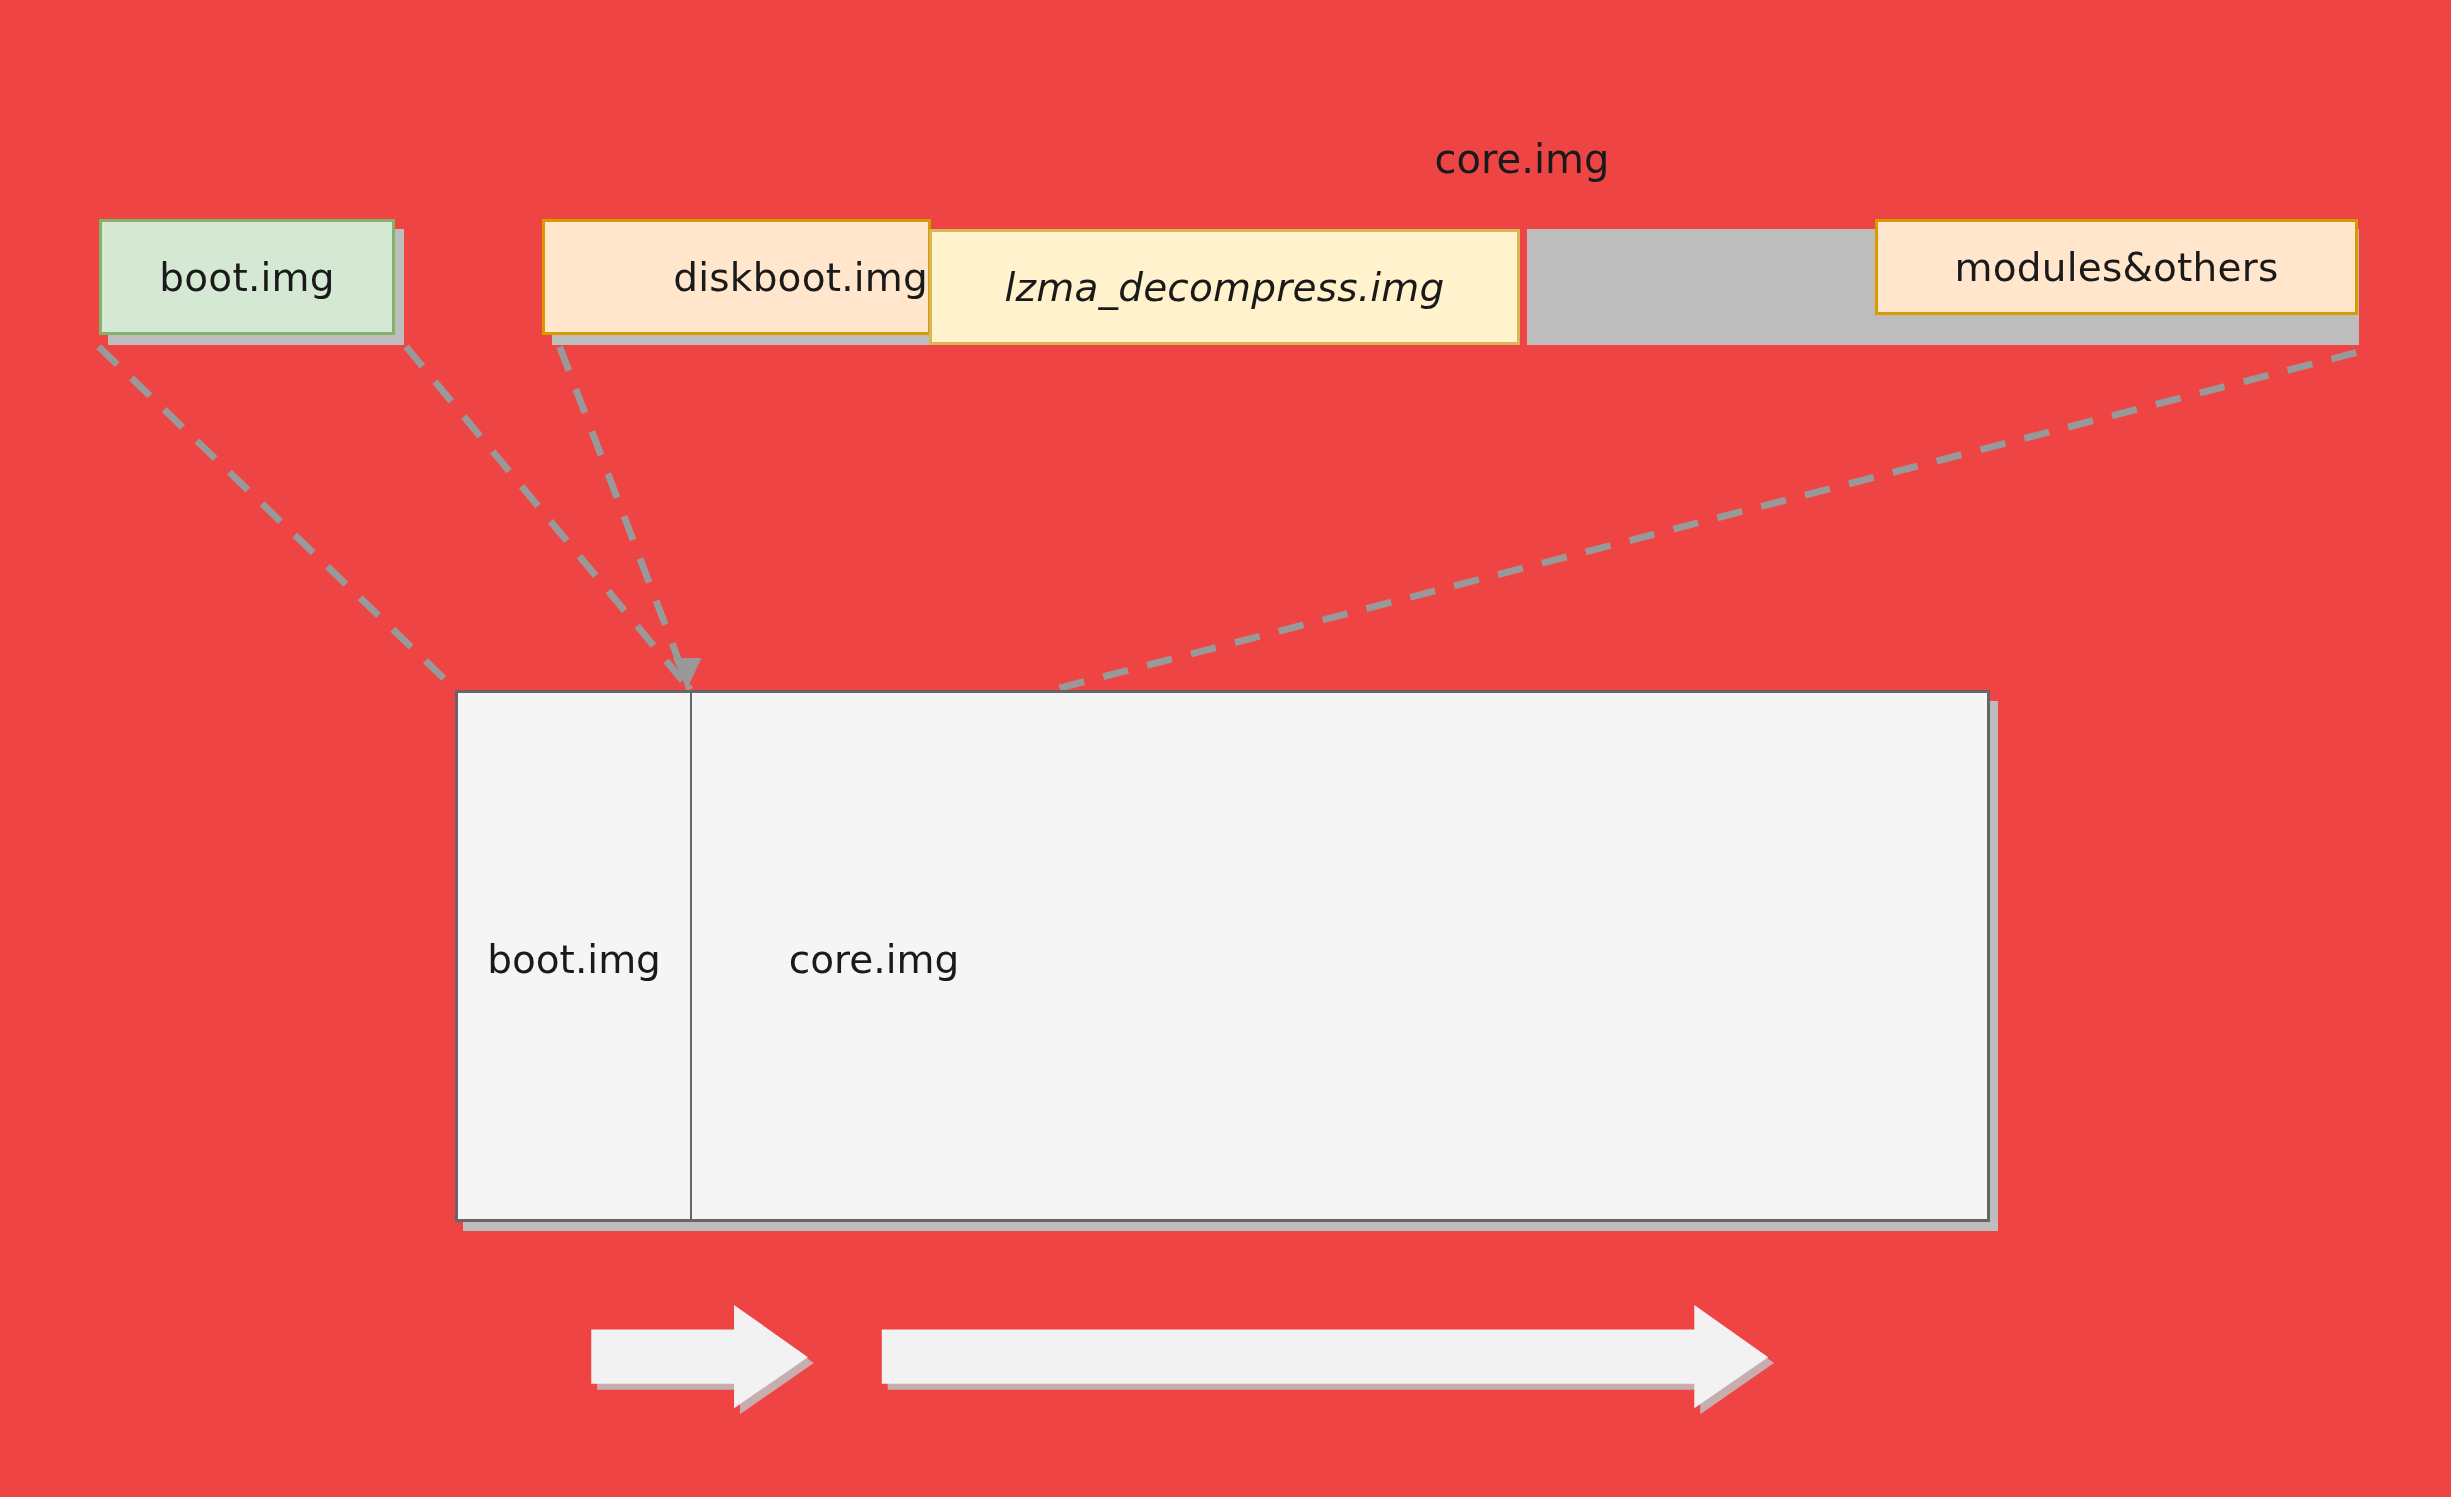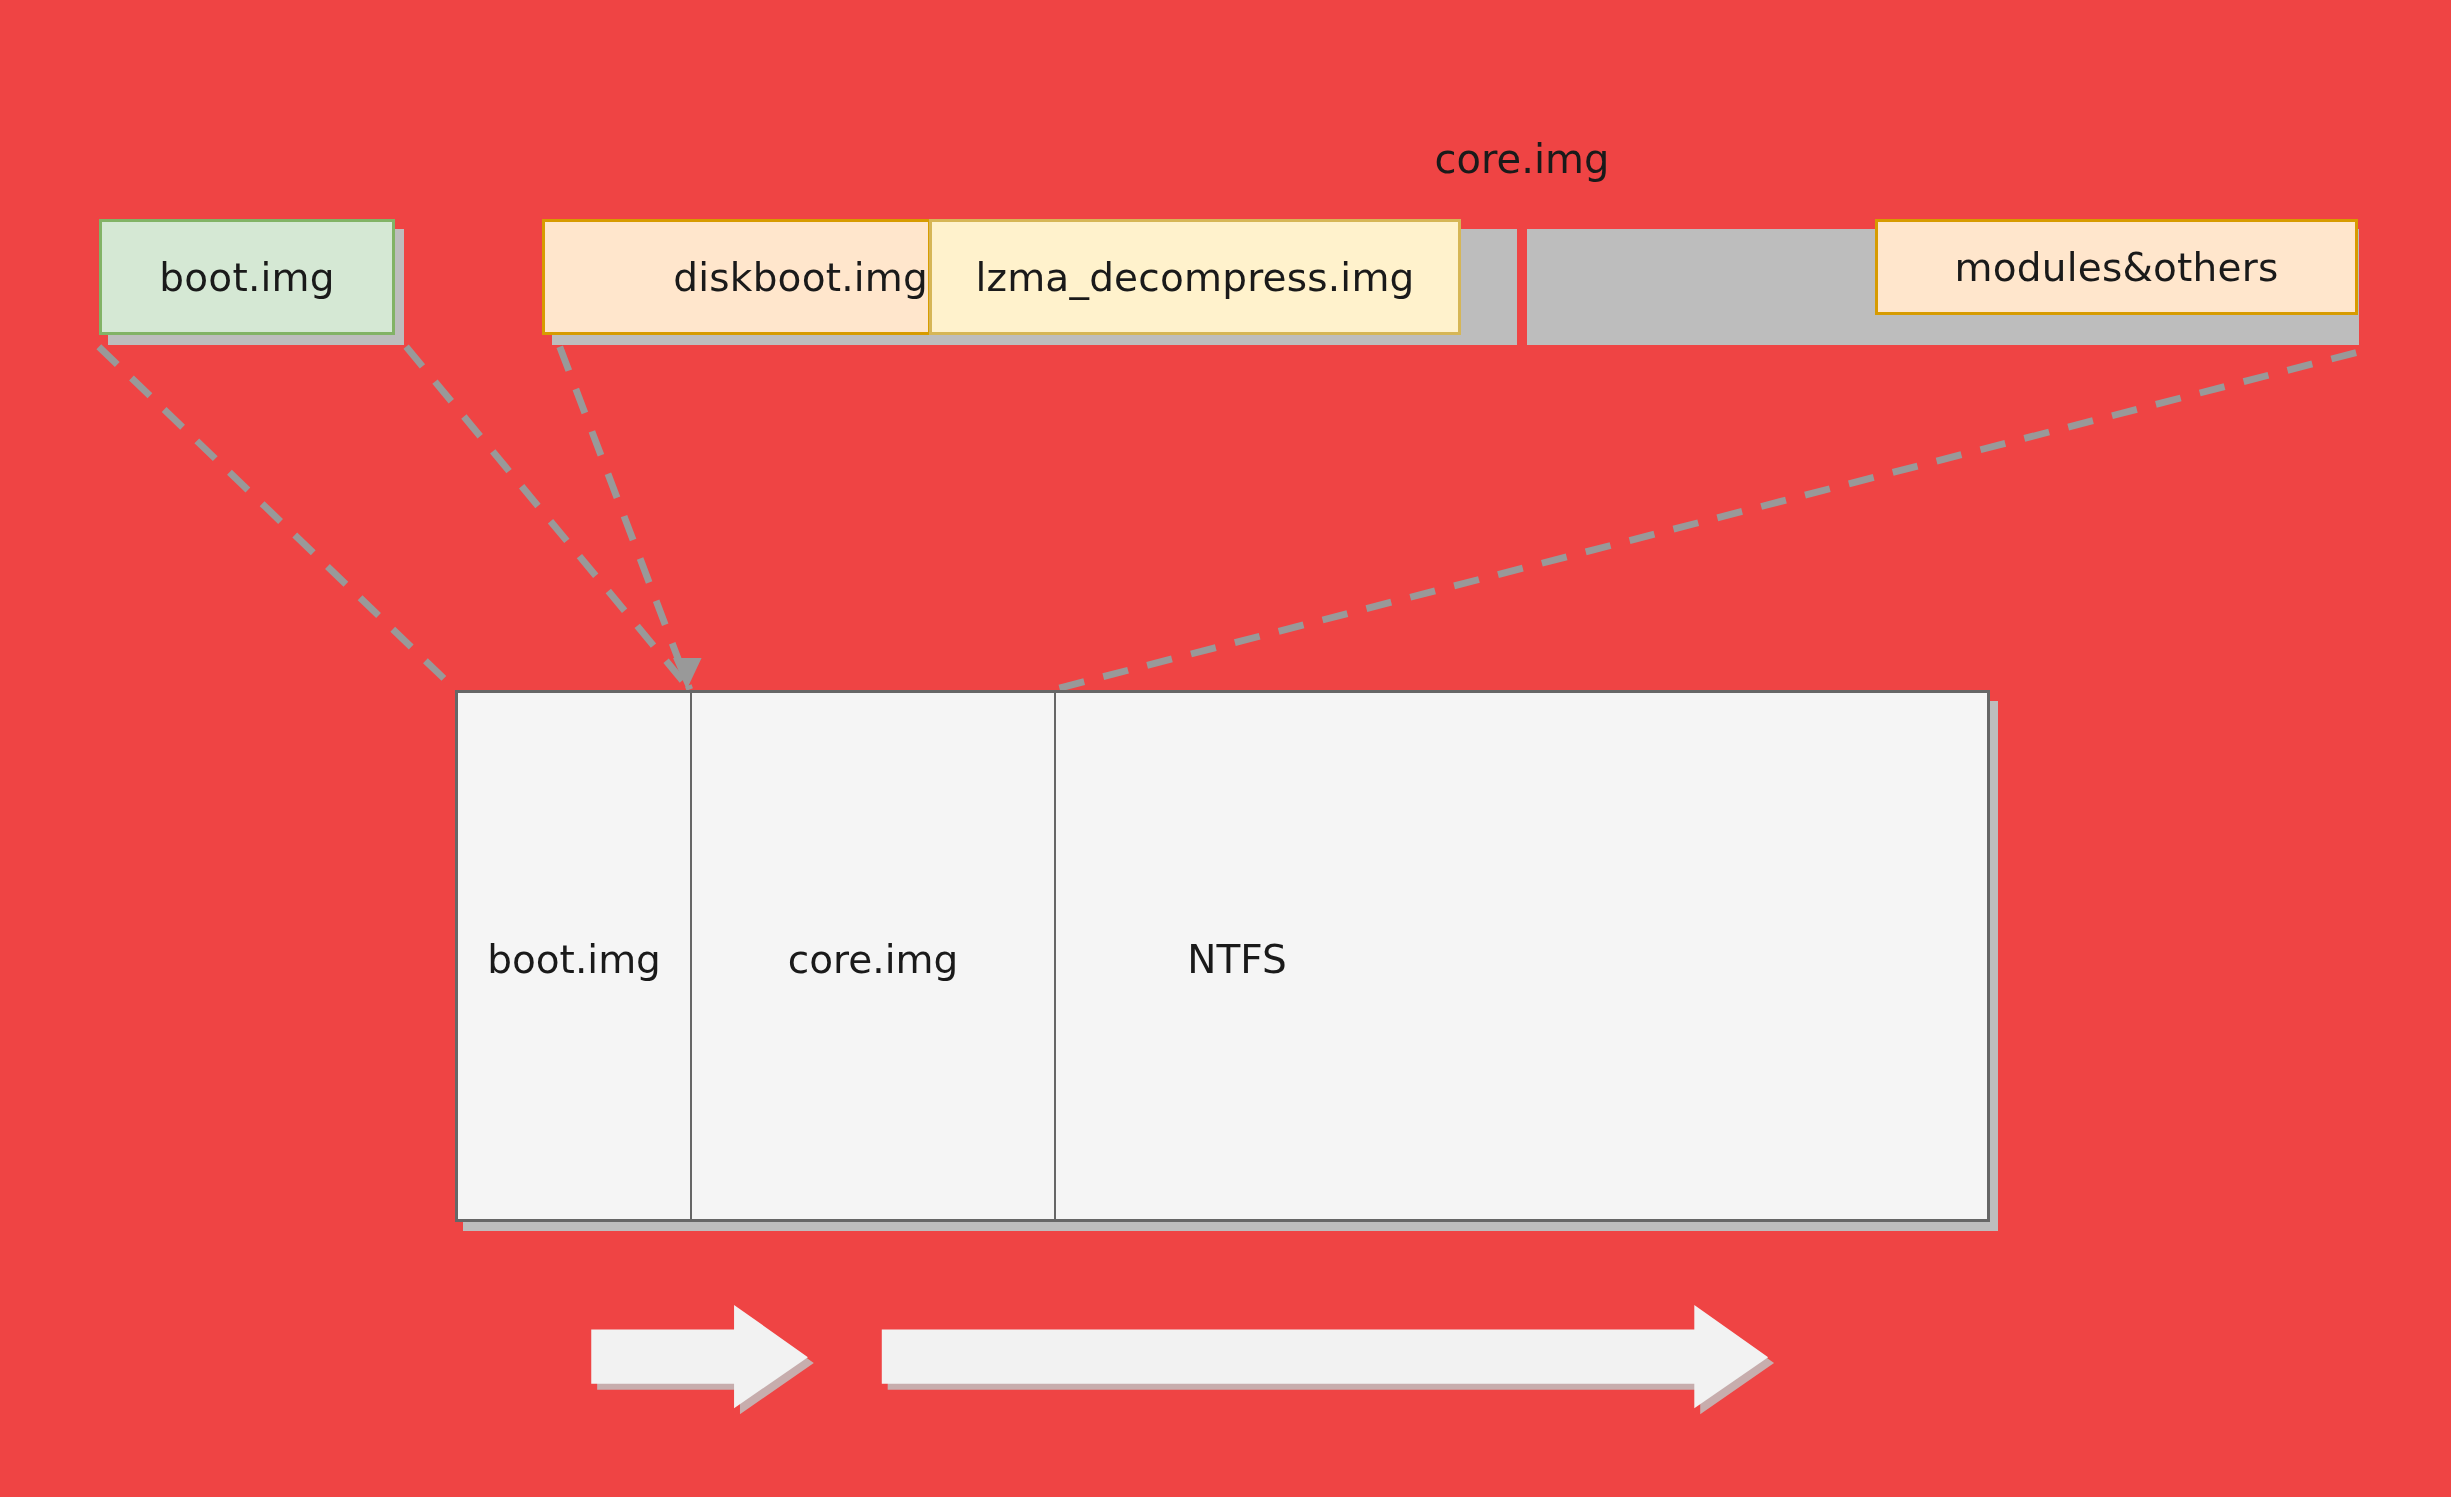--- a/index.html
+++ b/index.html
@@ -99,21 +99,21 @@
   <div class="shadow-box" style="left:1881px; top:229px; width:478px;  height:116px;"></div>
 
   <div class="seg" style="left:99px; top:219px; width:296px; height:116px; background:#d5e8d4; border-color:#82b366; z-index:3;">
     <span class="seg-label">boot.img</span>
   </div>
 
   <div class="seg" style="left:542px; top:219px; width:389px; height:116px; background:#ffe6cc; border-color:#d79b00; z-index:3;justify-content:flex-end;">
     <span class="seg-label">diskboot.img</span>
   </div>
 
-  <div class="seg" style="left:929px; top:219px; width:532px; height:116px; background:#fff2cc; border-color:#d6b656; z-index:3;">
+  <div class="seg" style="left:929px; top:229px; width:591px; height:116px; background:#fff2cc; border-color:#d6b656; z-index:3;font-style:italic;">
     <span class="seg-label">lzma_decompress.img</span>
   </div>
 
 
   <div class="seg" style="left:1875px; top:219px; width:483px; height:96px; background:#ffe6cc; border-color:#d79b00; z-index:3;">
     <span class="seg-label">modules&amp;others</span>
   </div>
 
   <svg id="connector-layer" viewBox="0 0 2489 1520" xmlns="http://www.w3.org/2000/svg">
     <g stroke="#999999" stroke-width="7" stroke-dasharray="26 20" fill="none" stroke-linecap="butt">
@@ -128,23 +128,20 @@
 
   <div class="shadow-box" style="left:463px; top:701px; width:1535px; height:530px;"></div>
 
   <div id="partition-table" style="left:455px; top:690px; width:1535px; height:532px;">
     <div class="part-cell" style="width:234px;">
       <span class="cell-label">boot.img</span>
     </div>
     <div class="part-cell" style="width:364px;">
       <span class="cell-label">core.img</span>
     </div>
-    <div class="part-cell" style="width:362px;">
-      <span class="cell-label">NTFS</span>
-    </div>
   </div>
 
   <svg id="arrow-layer" viewBox="0 0 2489 1520" xmlns="http://www.w3.org/2000/svg">
 
     <g>
       <polygon points="600,1350 745,1350 745,1325 820,1378 745,1430 745,1405 600,1405" fill="#c0c0c0" transform="translate(6,6)" opacity="0.85"></polygon>
       <polygon points="600,1350 745,1350 745,1325 820,1378 745,1430 745,1405 600,1405" fill="#f2f2f2"></polygon>
     </g>
 
     <g>

